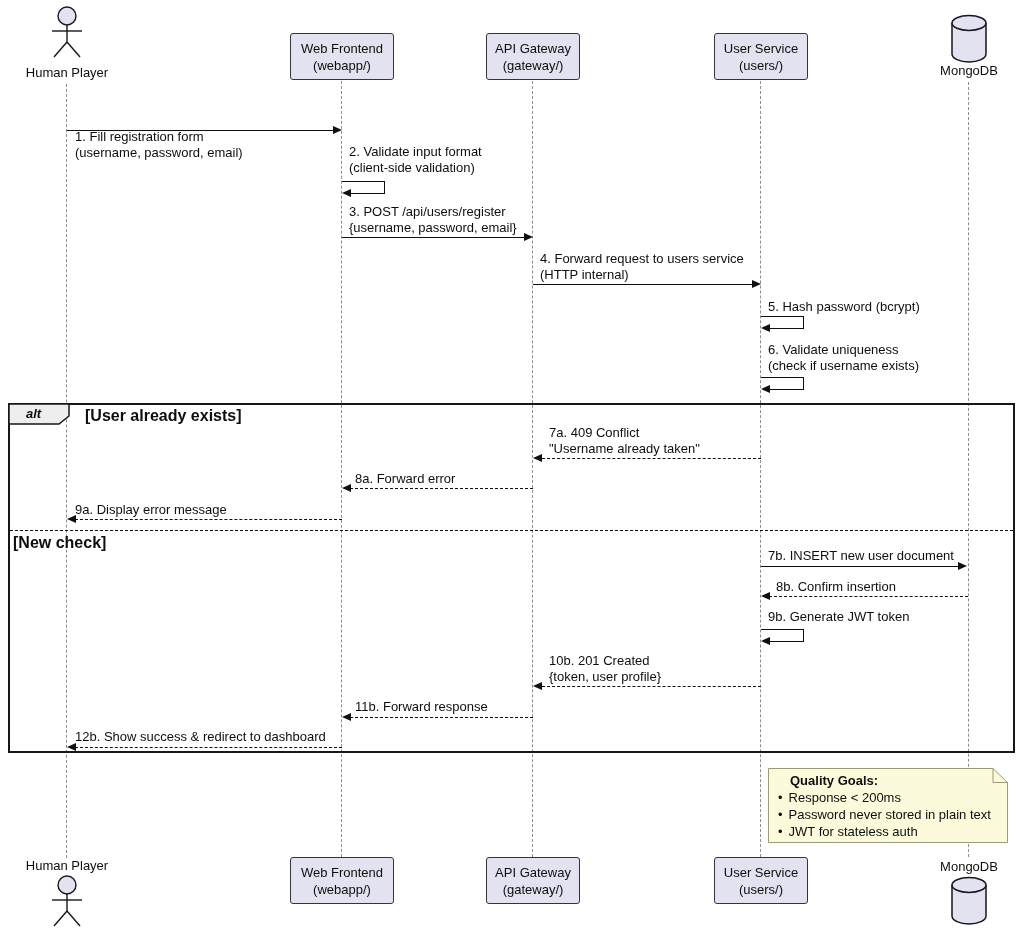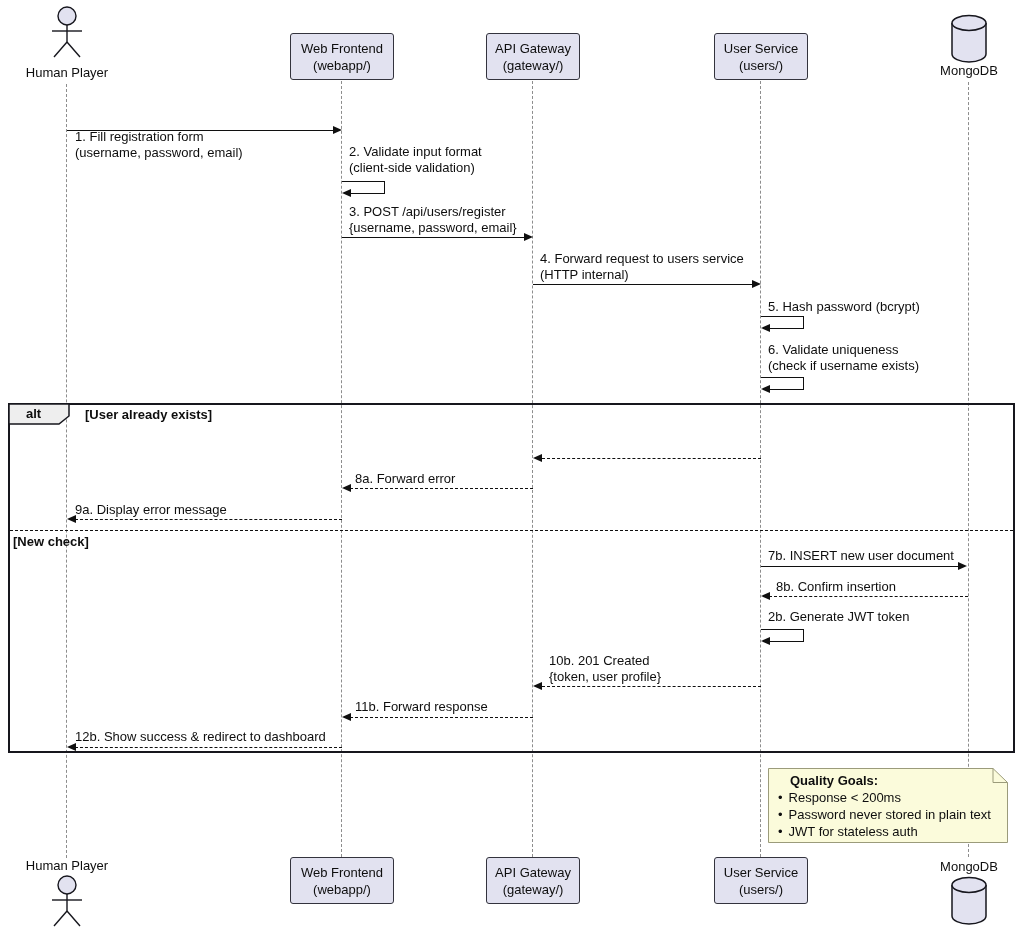--- a/index.html
+++ b/index.html
@@ -21,22 +21,22 @@
   .hline  { position:absolute; height:0; border-top:1px solid #101010; }
   .hline-d{ position:absolute; height:0; border-top:1px dashed #101010; }
   .vline  { position:absolute; width:0; border-left:1px solid #101010; }
   .ah-r { position:absolute; width:0; height:0;
           border-top:4px solid transparent; border-bottom:4px solid transparent;
           border-left:9px solid #101010; }
   .ah-l { position:absolute; width:0; height:0;
           border-top:4px solid transparent; border-bottom:4px solid transparent;
           border-right:9px solid #101010; }
   .frame { position:absolute; border:2px solid #16161d; box-sizing:border-box; }
-  .guard { position:absolute; font-weight:bold; font-size:13px; white-space:nowrap; }
-  .op-label { position:absolute; font-weight:bold; font-size:13px; }
+  .guard { position:absolute; font-weight:bold; font-size:16px; white-space:nowrap; }
+  .op-label { position:absolute; font-weight:bold; font-size:13px;font-style:italic; }
   .note-text { position:absolute; font-size:13px; white-space:nowrap; }
   .note-title { font-weight:bold;margin-left:12px; }
   .bullet::before { content:"•"; margin-right:6px; }
 </style>
 </head>
 <body>
 
 <div id="canvas">
 
   <div class="lifeline" style="left:66px; top:84px; height:774px;"></div>
@@ -119,20 +119,24 @@
   <div class="hline" style="left:769px; top:389px; width:34px;"></div>
   <div class="ah-l" style="left:761px; top:385px;"></div>
 
   <div class="frame" style="left:8px; top:403px; width:1007px; height:350px;"></div>
   <svg class="abs" style="left:9px; top:404px;" width="64" height="22" viewBox="0 0 64 22">
     <path d="M0 0 H60 V12 L50 20 H0 Z" fill="#EEEEEE" stroke="#16161d" stroke-width="1.5"></path>
   </svg>
   <div class="op-label" style="left:26px; top:406px;">alt</div>
   <div class="guard" style="left:85px; top:407px;">[User already exists]</div>
 
+  <div class="msg-text" style="left:549px; top:425px;">
+    <div>7a. 409 Conflict</div>
+    <div>"Username already taken"</div>
+  </div>
   <div class="hline-d" style="left:542px; top:458px; width:219px;"></div>
   <div class="ah-l" style="left:533px; top:454px;"></div>
 
   <div class="msg-text" style="left:355px; top:471px;">
     <div>8a. Forward error</div>
   </div>
   <div class="hline-d" style="left:350px; top:488px; width:183px;"></div>
   <div class="ah-l" style="left:342px; top:484px;"></div>
 
   <div class="msg-text" style="left:75px; top:502px;">
@@ -150,21 +154,21 @@
   <div class="hline" style="left:761px; top:566px; width:197px;"></div>
   <div class="ah-r" style="left:958px; top:562px;"></div>
 
   <div class="msg-text" style="left:776px; top:579px;">
     <div>8b. Confirm insertion</div>
   </div>
   <div class="hline-d" style="left:769px; top:596px; width:199px;"></div>
   <div class="ah-l" style="left:761px; top:592px;"></div>
 
   <div class="msg-text" style="left:768px; top:609px;">
-    <div>2b. Generate JWT token</div>
+    <div>9b. Generate JWT token</div>
   </div>
   <div class="hline" style="left:761px; top:629px; width:42px;"></div>
   <div class="vline" style="left:803px; top:629px; height:13px;"></div>
   <div class="hline" style="left:769px; top:641px; width:34px;"></div>
   <div class="ah-l" style="left:761px; top:637px;"></div>
 
   <div class="msg-text" style="left:549px; top:653px;">
     <div>10b. 201 Created</div>
     <div>{token, user profile}</div>
   </div>

